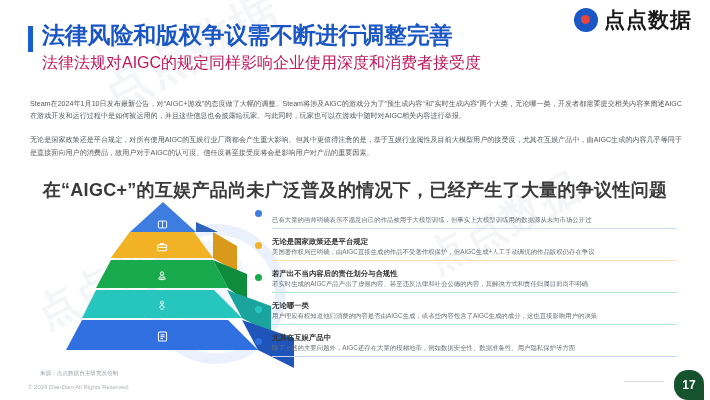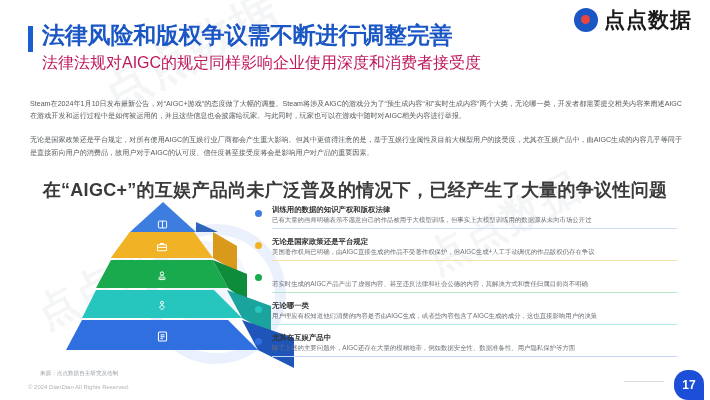--- a/index.html
+++ b/index.html
@@ -104,21 +104,21 @@
   
   .src{
     position:absolute;left:40px;top:370px;font-size:5.6px;color:#9aa0a6;z-index:5;
   }
   .copy{
     position:absolute;left:28px;top:384px;font-size:6px;color:#aeb3b8;z-index:5;
   }
   .pg-line{position:absolute;right:46px;top:381px;width:40px;height:1px;background:#d8dbe0;z-index:5;}
   .pg{
     position:absolute;right:6px;top:370px;width:30px;height:30px;
-    background:#1d4ed8;border-radius:14px 14px 0 14px;
+    background:#14532d;border-radius:14px 14px 0 14px;
     color:#fff;font-size:12px;font-weight:bold;
     display:flex;align-items:center;justify-content:center;z-index:6;
   }
 </style>
 </head>
 <body>
 
 <div class="slide">
 
   <div class="watermark">
@@ -212,34 +212,34 @@
               <line x1="5.5" y1="10.6" x2="8.5" y2="10.6"></line>
           </svg>
         </div>
       </div>
     </div>
 
     <div class="list">
 
       <div class="item">
         <span class="dot" style="background:#3d7de0;"></span>
-        <span class="it-title">训练用的数据的知识产权和版权法律</span>
         <span class="it-desc">已有大量的画师明确表示不愿意自己的作品被用于大模型训练，但事实上大模型训练用的数据源从未向市场公开过</span>
         <span class="it-rule" style="background:#cfdcf6;"></span>
       </div>
 
       <div class="item">
         <span class="dot" style="background:#f2b226;"></span>
         <span class="it-title">无论是国家政策还是平台规定</span>
         <span class="it-desc">美国著作权局已明确，由AIGC直接生成的作品不受著作权保护，但AIGC生成+人工手动调优的作品版权仍存在争议</span>
         <span class="it-rule" style="background:#f6e0ae;"></span>
       </div>
 
       <div class="item">
         <span class="dot" style="background:#18aa4c;"></span>
+        <span class="it-title">若产出不当内容后的责任划分与合规性</span>
         <span class="it-desc">若实时生成的AIGC产品产出了虚假内容、甚至违反法律和社会公德的内容，其解决方式和责任归属目前尚不明确</span>
         <span class="it-rule" style="background:#b7e4c6;"></span>
       </div>
 
       <div class="item">
         <span class="dot" style="background:#26c6be;"></span>
         <span class="it-title">无论哪一类</span>
         <span class="it-desc">用户理应有权知道他们消费的内容是否由AIGC生成，或者些内容包含了AIGC生成的成分，这也直接影响用户的决策</span>
         <span class="it-rule" style="background:#b5e9e6;"></span>
       </div>

